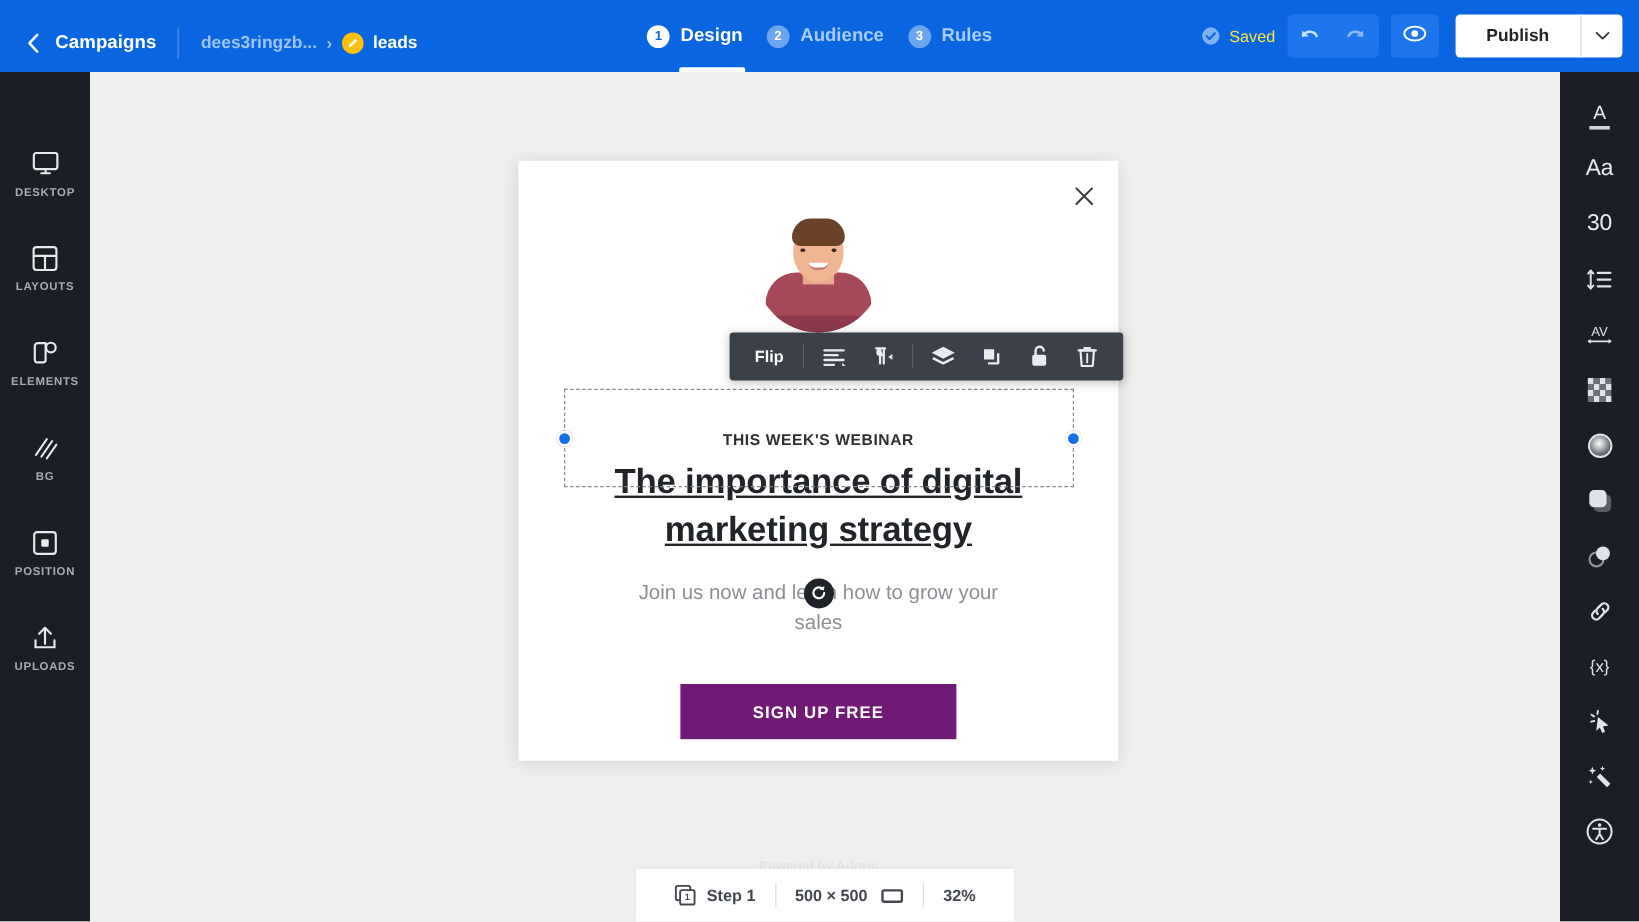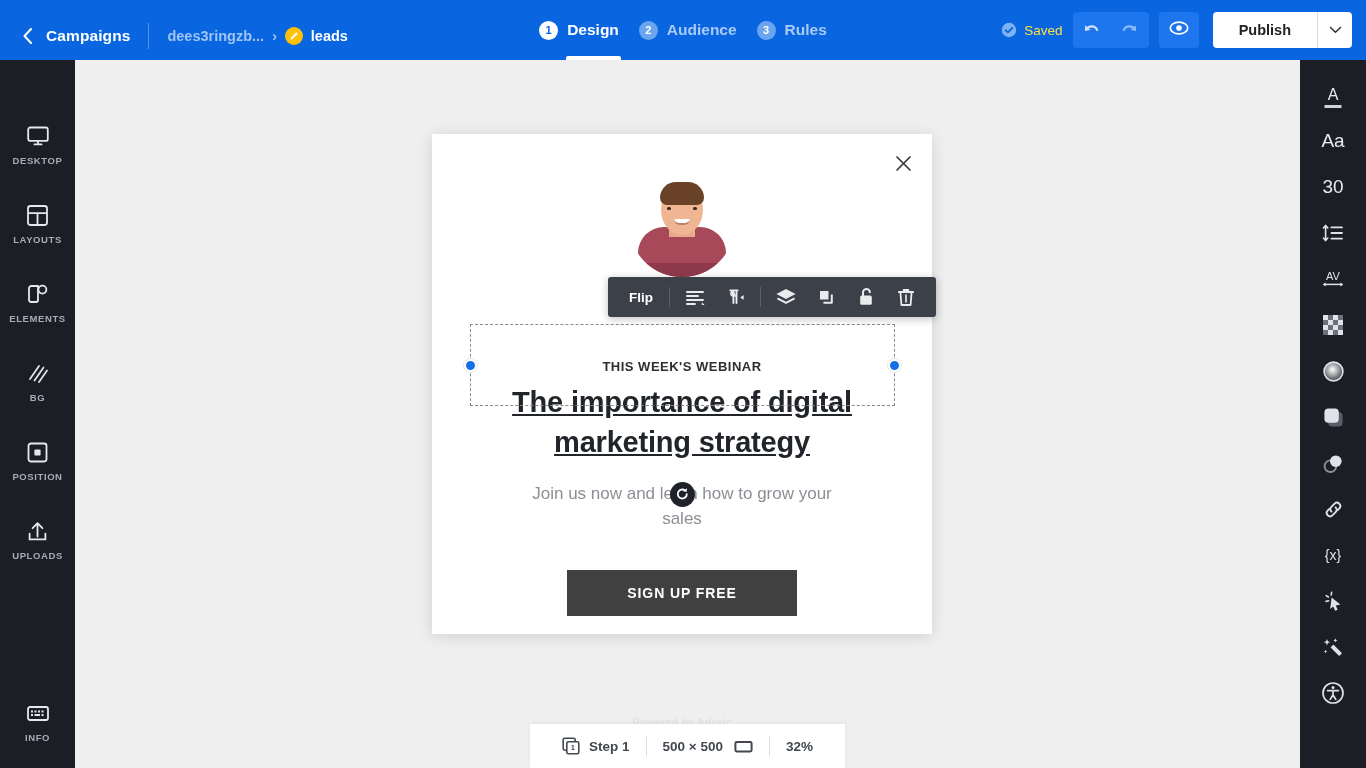--- a/index.html
+++ b/index.html
@@ -184,21 +184,21 @@
     position: absolute; left: 38px; right: 38px; top: 248px;
     text-align: center; font-size: 29px; font-weight: bold; color: #212529;
     line-height: 1.38; letter-spacing: -.2px; text-decoration: underline;
   }
   .subtext {
     position: absolute; left: 90px; right: 90px; top: 348px;
     text-align: center; font-size: 17px; color: #8b8f94; line-height: 1.45;
   }
   .cta {
     position: absolute; left: 50%; transform: translateX(-50%); top: 436px;
-    width: 230px; height: 46px; background: #404040;
+    width: 230px; height: 46px; background: #701a75;
     display: flex; align-items: center; justify-content: center;
     color: #ffffff; font-size: 14px; font-weight: bold; letter-spacing: .9px;
     cursor: pointer;
   }
   .powered {
     position: absolute; left: 0; right: 0; top: 582px; text-align: center;
     font-size: 11px; font-weight: bold; color: #e3e3e4;
   }
 
   
@@ -397,37 +397,20 @@
     <div class="lb-item" style="margin-top:22px">
       <span class="lb-icon">
         <svg width="23" height="23" viewBox="0 0 23 23">
             <path d="M11.5 16.5 L11.5 3.5 M6.6 8.2 L11.5 3.2 L16.4 8.2" fill="none" stroke="#e6e8ec" stroke-width="1.8" stroke-linecap="round" stroke-linejoin="round"></path>
             <path d="M3.6 13.6 L3.6 19.4 L19.4 19.4 L19.4 13.6" fill="none" stroke="#e6e8ec" stroke-width="1.8" stroke-linecap="round"></path>
           </svg>
       </span>
       <span class="lb-label">UPLOADS</span>
     </div>
 
-    <div class="lb-item" style="margin-top:auto; margin-bottom:18px">
-      <span class="lb-icon">
-        <svg width="24" height="19" viewBox="0 0 24 19">
-            <rect x="2" y="3" width="20" height="13" rx="2" fill="none" stroke="#e6e8ec" stroke-width="1.8"></rect>
-            <g fill="#e6e8ec">
-              <rect x="5" y="6.5" width="2" height="2"></rect>
-              <rect x="8.5" y="6.5" width="2" height="2"></rect>
-              <rect x="12" y="6.5" width="2" height="2"></rect>
-              <rect x="15.5" y="6.5" width="2" height="2"></rect>
-              <rect x="5" y="10" width="2" height="2"></rect>
-              <rect x="8.5" y="10" width="5.5" height="2"></rect>
-              <rect x="15.5" y="10" width="2" height="2"></rect>
-            </g>
-          </svg>
-      </span>
-      <span class="lb-label">INFO</span>
-    </div>
   </div>
 
   <div class="canvas">
 
     <div class="popup">
 
       <span class="popup-close">
         <svg width="17" height="17" viewBox="0 0 17 17">
             <path d="M2 2 L15 15 M15 2 L2 15" stroke="#3a3a3a" stroke-width="1.7" stroke-linecap="round"></path>
           </svg>

